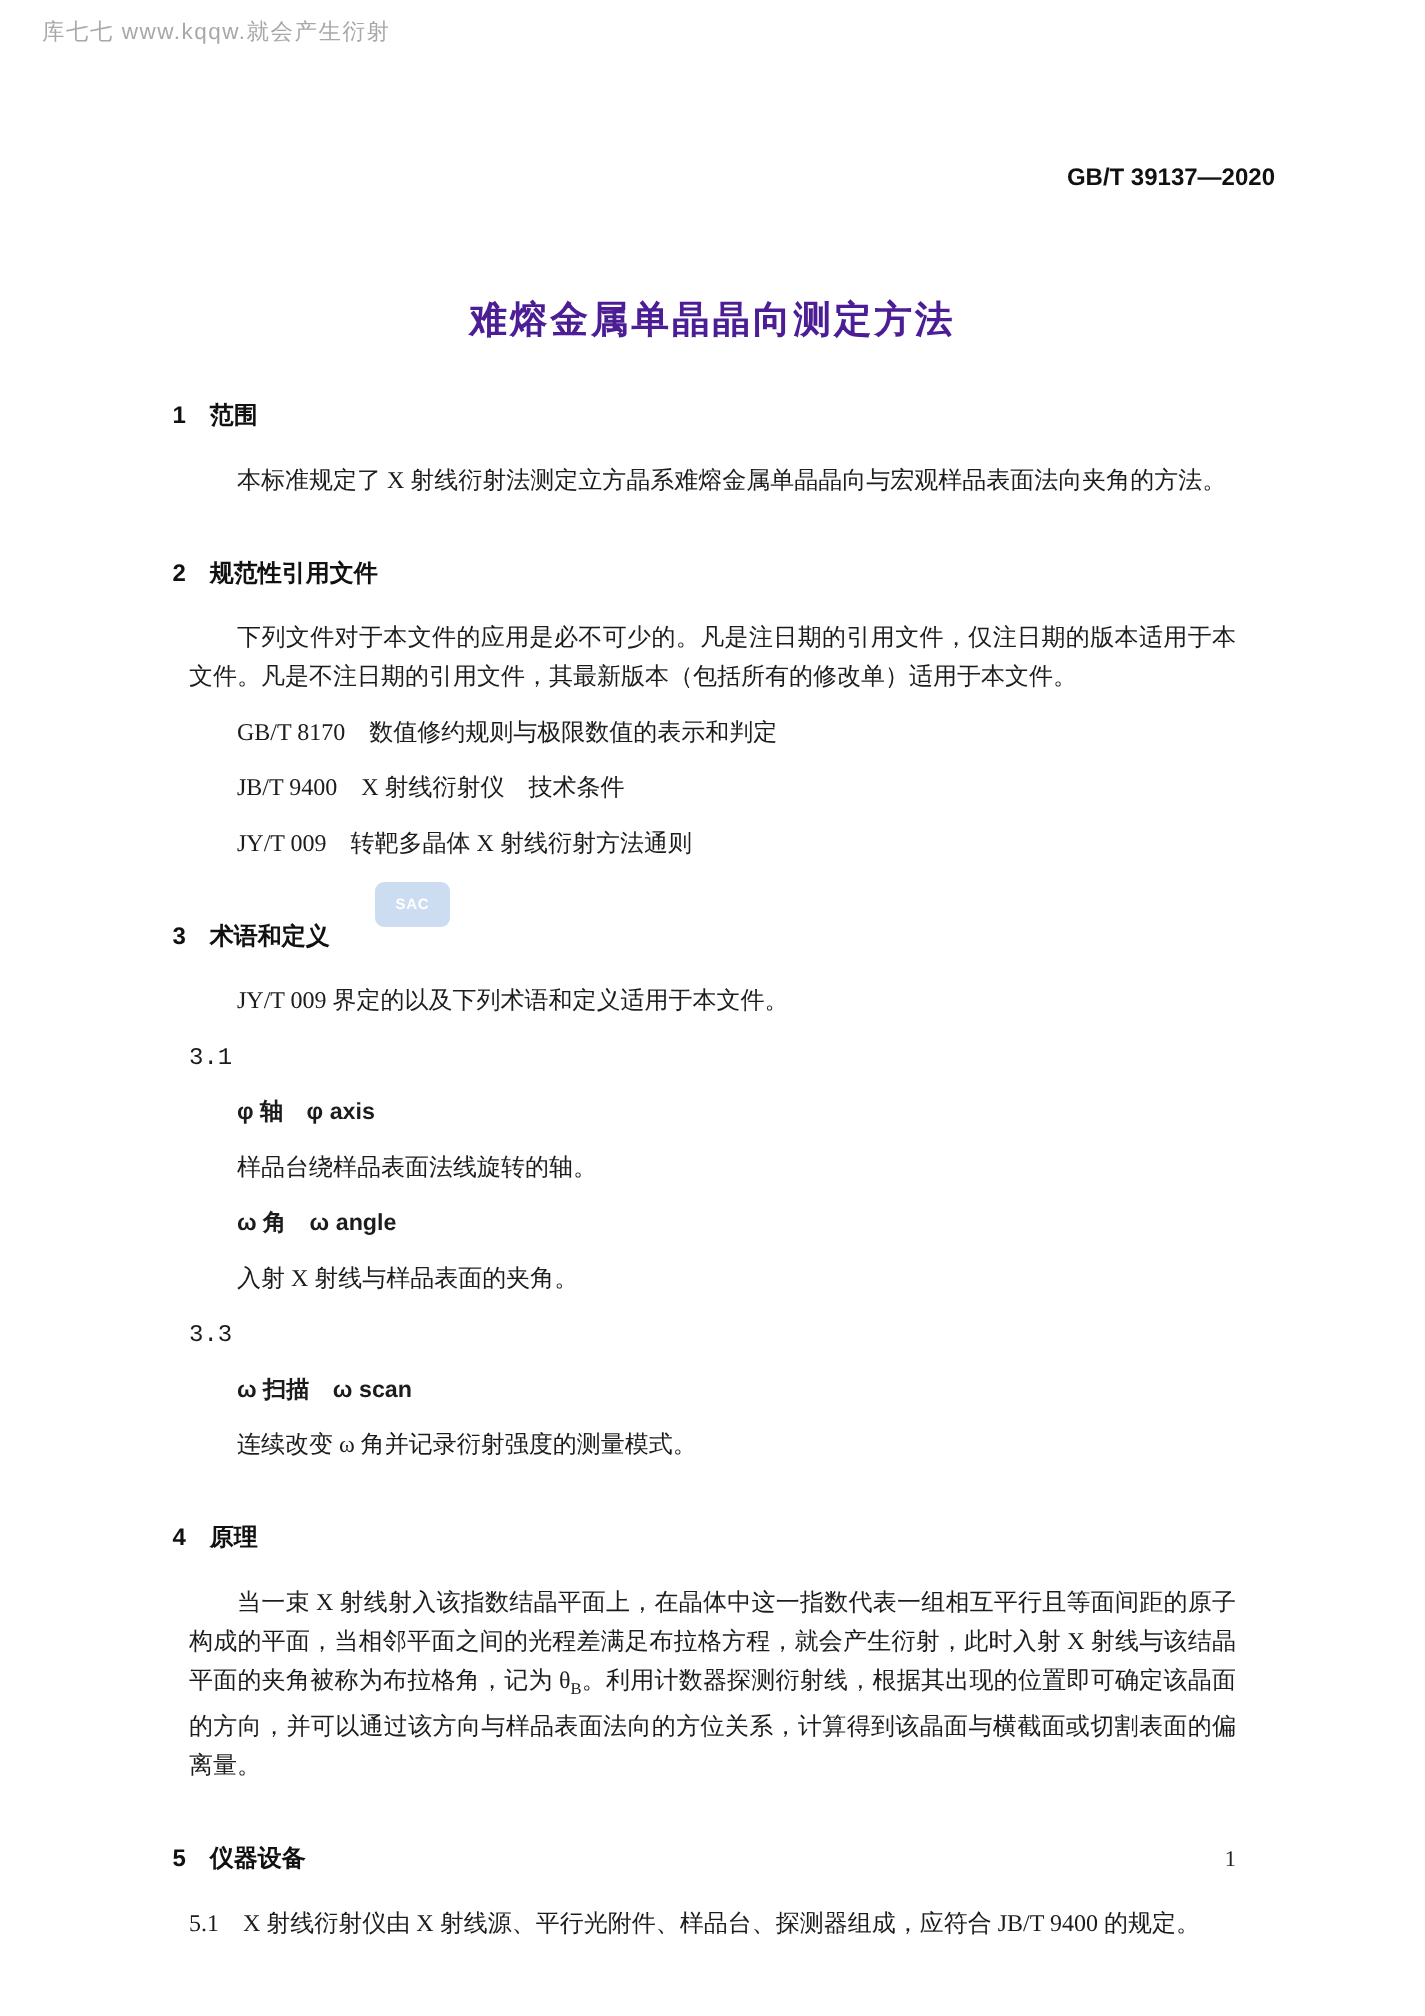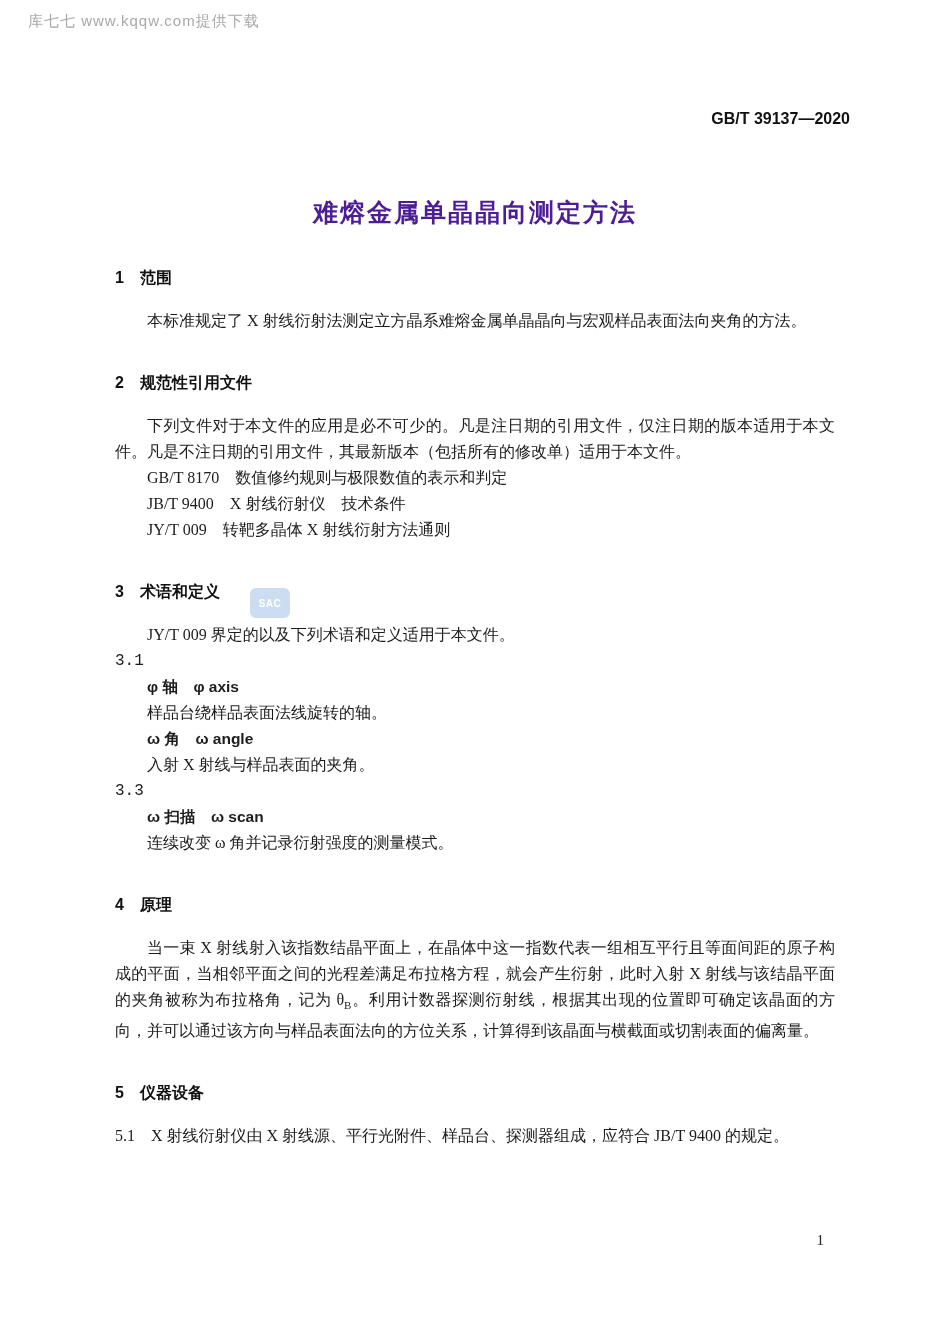--- a/index.html
+++ b/index.html
@@ -31,53 +31,53 @@
     font-size:25px;font-weight:bold;color:#4c1d95;
     letter-spacing:2px;
   }
   .sec-heading{
     display:flex;gap:16px;align-items:baseline;
     margin:38px 0 20px 0;
     font-family:"Liberation Sans","DejaVu Sans",sans-serif;
     font-size:16px;font-weight:bold;color:#111;
     line-height:21px;
   }
-  p{margin:0;line-height:26px;text-align:justify;color:#1c1c1c;}
+  p{margin:11px;line-height:26px;text-align:justify;color:#1c1c1c;}
   .indent{text-indent:32px;}
   .term-number{line-height:26px;font-family:Liberation Mono, monospace;}
   .term-name{
     padding-left:32px;line-height:26px;
     font-weight:bold;text-indent:0;
     font-family:"Liberation Sans","DejaVu Sans",sans-serif;
     font-size:15.5px;
   }
   .term-def{padding-left:32px;line-height:26px;text-indent:0;}
   .clause{display:flex;gap:16px;line-height:26px;}
   .clause .clause-number{white-space:nowrap;}
   .sub{font-size:11px;}
   .sac-mark{
     position:absolute;left:250px;top:588px;
-    width:40px;height:30px;border-radius:6px;
+    width:50px;height:30px;border-radius:6px;
     background:#6f9fd8;opacity:0.35;
     display:flex;align-items:center;justify-content:center;
     color:#ffffff;font-family:"Liberation Sans",sans-serif;
     font-size:10px;font-weight:bold;letter-spacing:0.5px;
   }
   .page-number{
     position:absolute;right:126px;top:1232px;
     font-size:15px;color:#222;
     font-family:"Liberation Serif","DejaVu Serif",serif;
   }
 </style>
 </head>
 <body>
 
 <div class="page">
 
-  <div class="site-watermark">库七七  www.kqqw.com提供下载</div>
+  <div class="site-watermark">库七七  www.kqqw.就会产生衍射</div>
 
   <div class="doc-number">GB/T 39137—2020</div>
 
   <div class="sac-mark">
     <span>SAC</span>
   </div>
 
   <div class="content">
 
     <h1 class="doc-title">难熔金属单晶晶向测定方法</h1>

